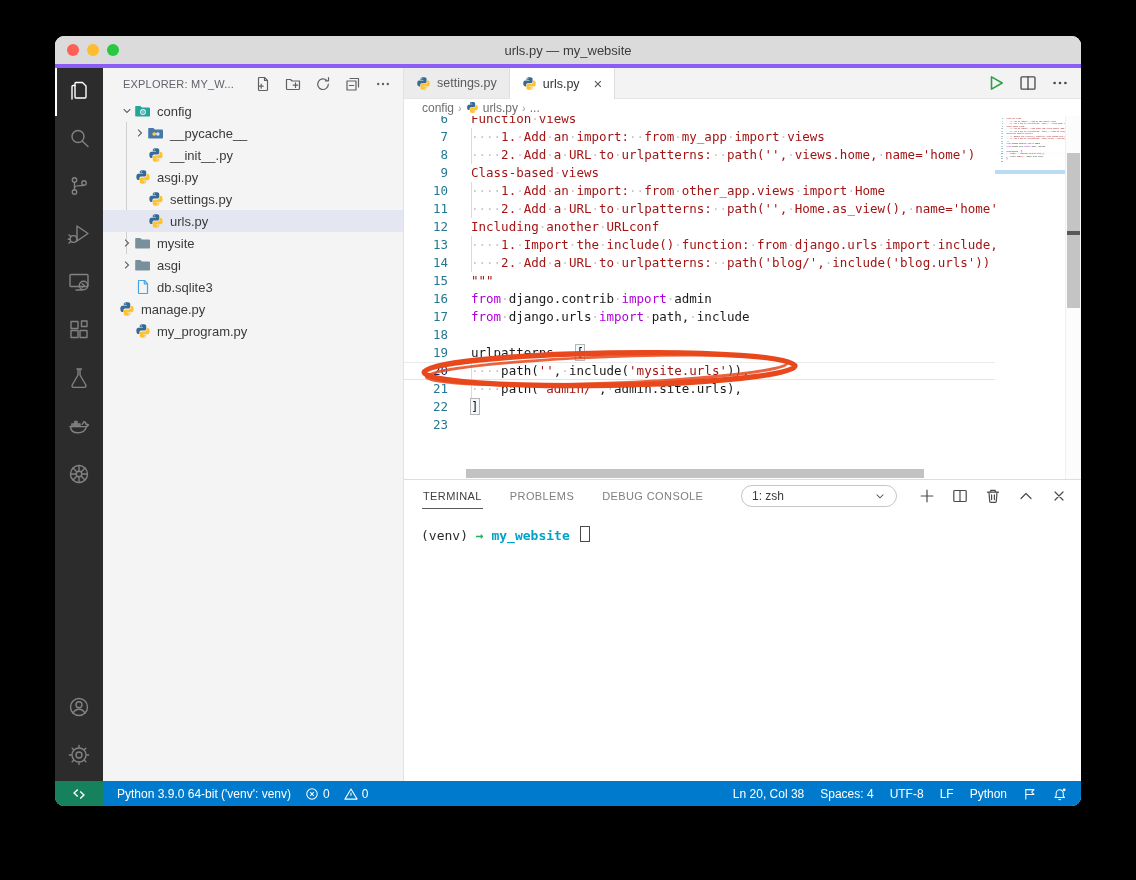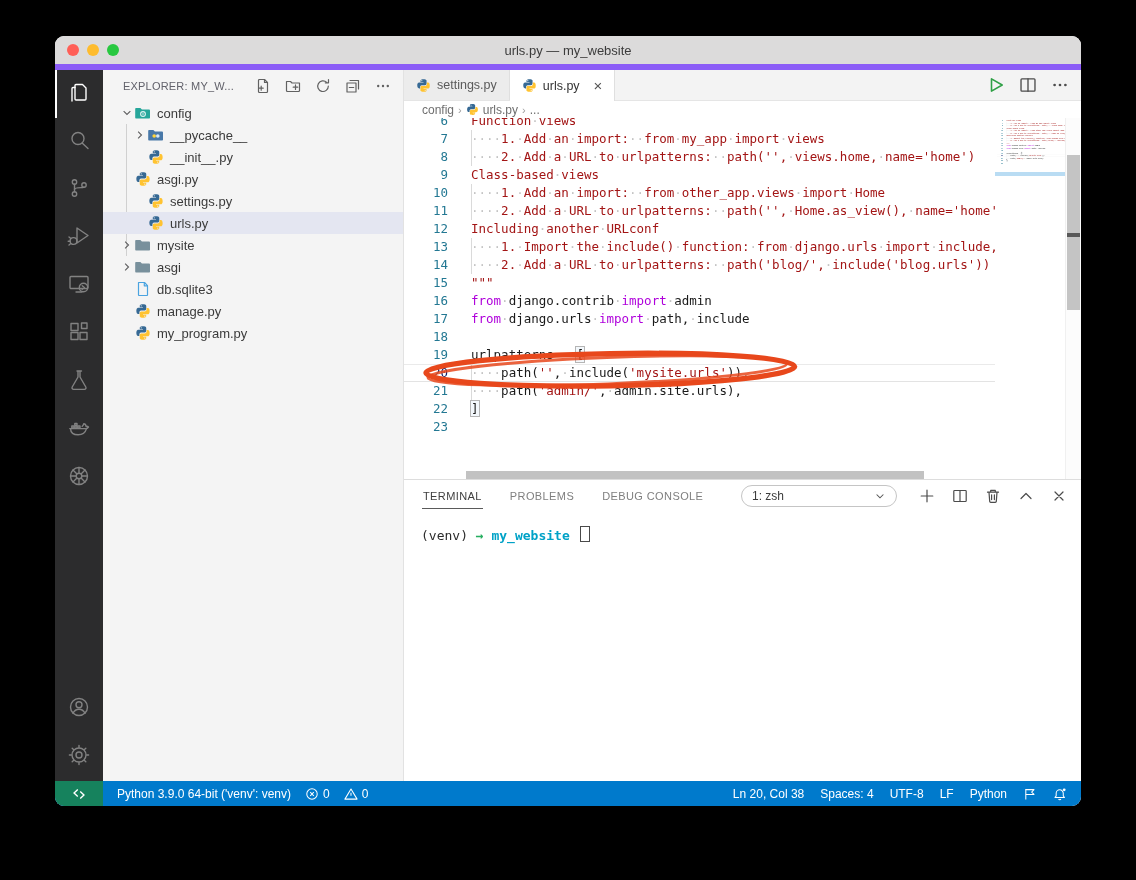--- a/index.html
+++ b/index.html
@@ -1,21 +1,21 @@
 <!DOCTYPE html>
 <html><head>
 <meta charset="utf-8">
 <style>
   html,body{margin:0;padding:0;background:#000;width:1136px;height:880px;overflow:hidden;
     font-family:"Liberation Sans",sans-serif;-webkit-font-smoothing:antialiased;}
   .screen{position:relative;width:1136px;height:880px;background:#000;}
   .window{position:absolute;left:55px;top:36px;width:1026px;height:770px;background:#fff;
     border-radius:9px;overflow:hidden;box-shadow:0 22px 70px rgba(0,0,0,.6);display:flex;flex-direction:column;}
   
-  .titlebar{height:28px;background:#dcdbdb;border-bottom:6px solid #8b5cf6;position:relative;
+  .titlebar{height:28px;background:#dcdbdb;border-bottom:4px solid #8b5cf6;position:relative;
     display:flex;align-items:center;justify-content:center;flex:0 0 auto;}
   .traffic{position:absolute;left:12px;top:8px;display:flex;gap:8px;}
   .tl{width:12px;height:12px;border-radius:50%;}
   .tl.r{background:#ff5f57;}.tl.y{background:#febc2e;}.tl.g{background:#28c840;}
   .title-text{font-size:13px;color:#3c3c3c;}
   
   .main{flex:1 1 auto;display:flex;min-height:0;justify-content:space-between;}
   .activitybar{width:48px;background:#2c2c2d;display:flex;flex-direction:column;flex:0 0 auto;}
   .ab-top{flex:1;}
   .ab-item{width:48px;height:48px;display:flex;align-items:center;justify-content:center;color:#828282;position:relative;cursor:pointer;}
@@ -339,21 +339,21 @@
             <div class="trow" style="padding-left: 16px;">
               <span class="chev"></span>
               <span class="ticon">
                 <svg viewBox="0 0 16 16" fill="none" stroke="#4aa3e0" stroke-width="1.2" stroke-linecap="round" stroke-linejoin="round">
                   <path d="M3.5 1.5h6l3 3.2V14a.5.5 0 0 1-.5.5H4a.5.5 0 0 1-.5-.5z"></path>
                   <path d="M9.3 1.6v3.2h3.1"></path>
                 </svg>
               </span>
               <span>db.sqlite3</span>
             </div>
-            <div class="trow" style="padding-left: 16px;">
+            <div class="trow" style="">
               <span class="chev"></span>
               <span class="ticon">
                 <svg viewBox="0 0 32 32" width="16" height="16">
                   <path fill="#366994" d="M15.9 2.5c-6.7 0-6.3 2.9-6.3 2.9v3.1h6.4v.9H7.1S2.7 8.9 2.7 15.7s3.8 6.5 3.8 6.5h2.3V19s-.1-3.8 3.7-3.8h6.4s3.6.1 3.6-3.5V5.9s.6-3.4-6.6-3.4zm-3.5 2a1.1 1.1 0 1 1 0 2.3 1.1 1.1 0 0 1 0-2.3z"></path>
                   <path fill="#FFC331" d="M16.1 29.5c6.7 0 6.3-2.9 6.3-2.9v-3.1H16v-.9h8.9s4.4.5 4.4-6.3-3.8-6.5-3.8-6.5h-2.3V13s.1 3.8-3.7 3.8h-6.4s-3.6-.1-3.6 3.5v5.8s-.6 3.4 6.6 3.4zm3.5-2a1.1 1.1 0 1 1 0-2.3 1.1 1.1 0 0 1 0 2.3z"></path>
                 </svg>
               </span>
               <span>manage.py</span>
             </div>
             <div class="trow" style="padding-left: 16px;">

